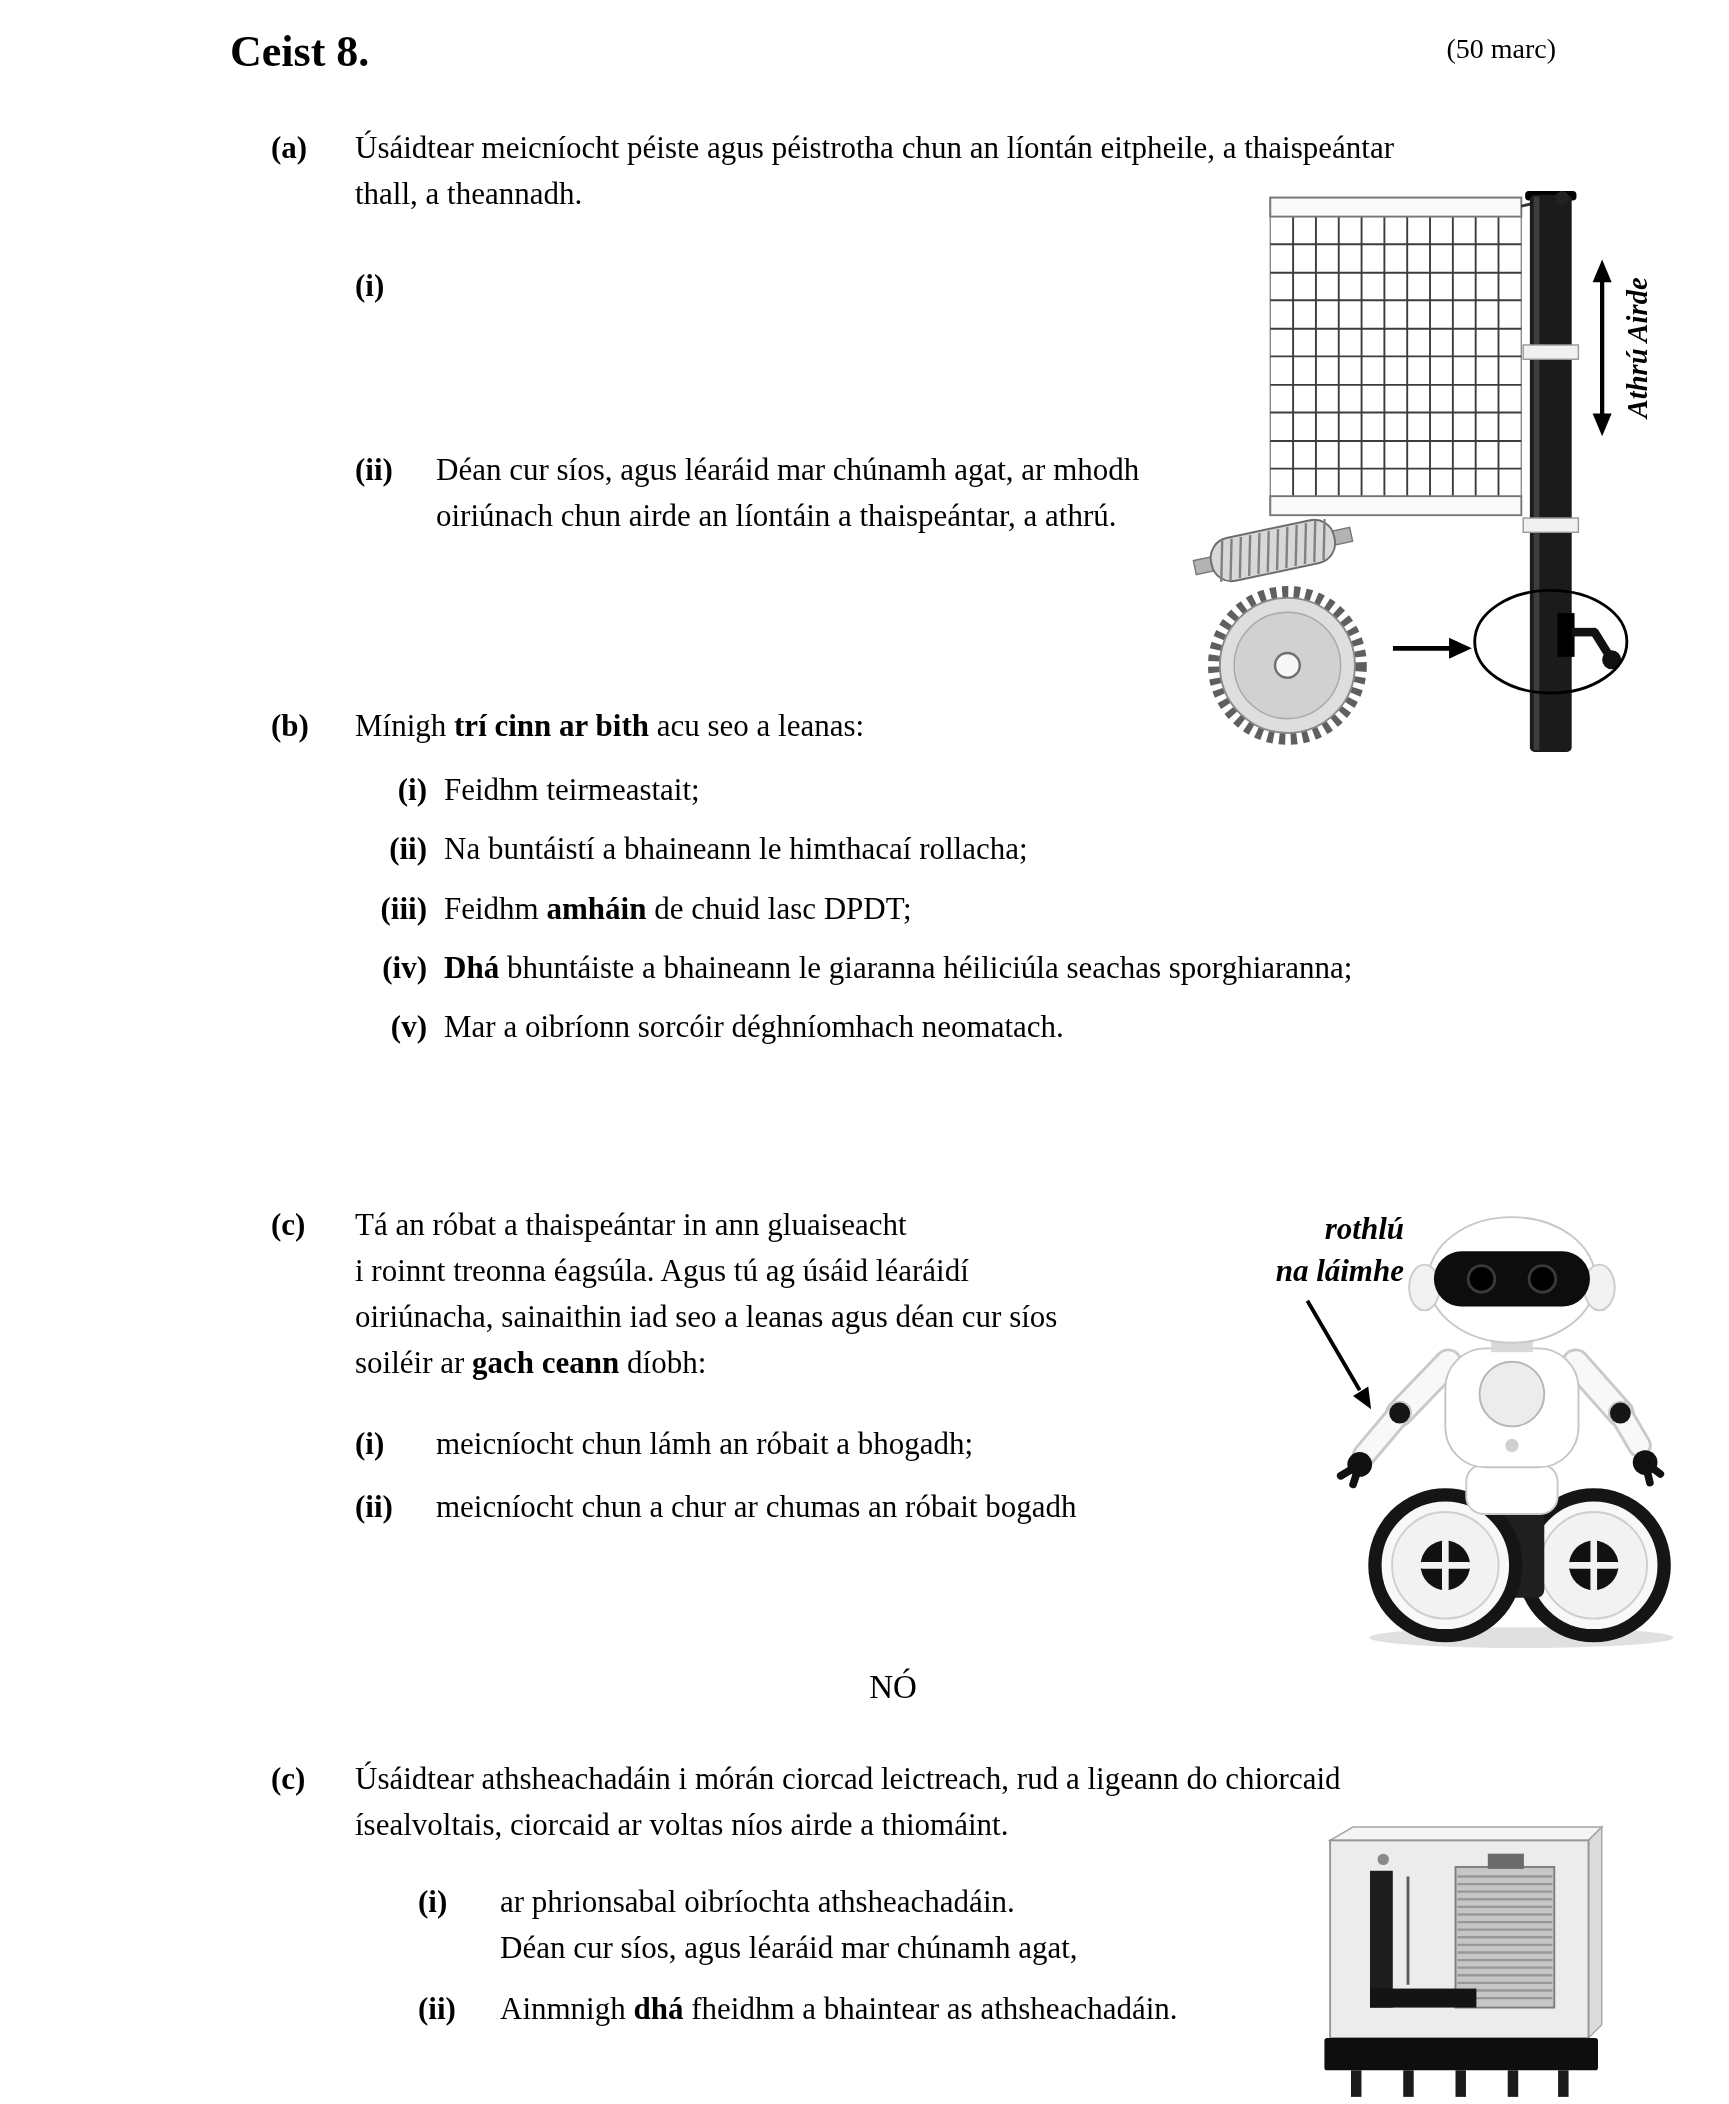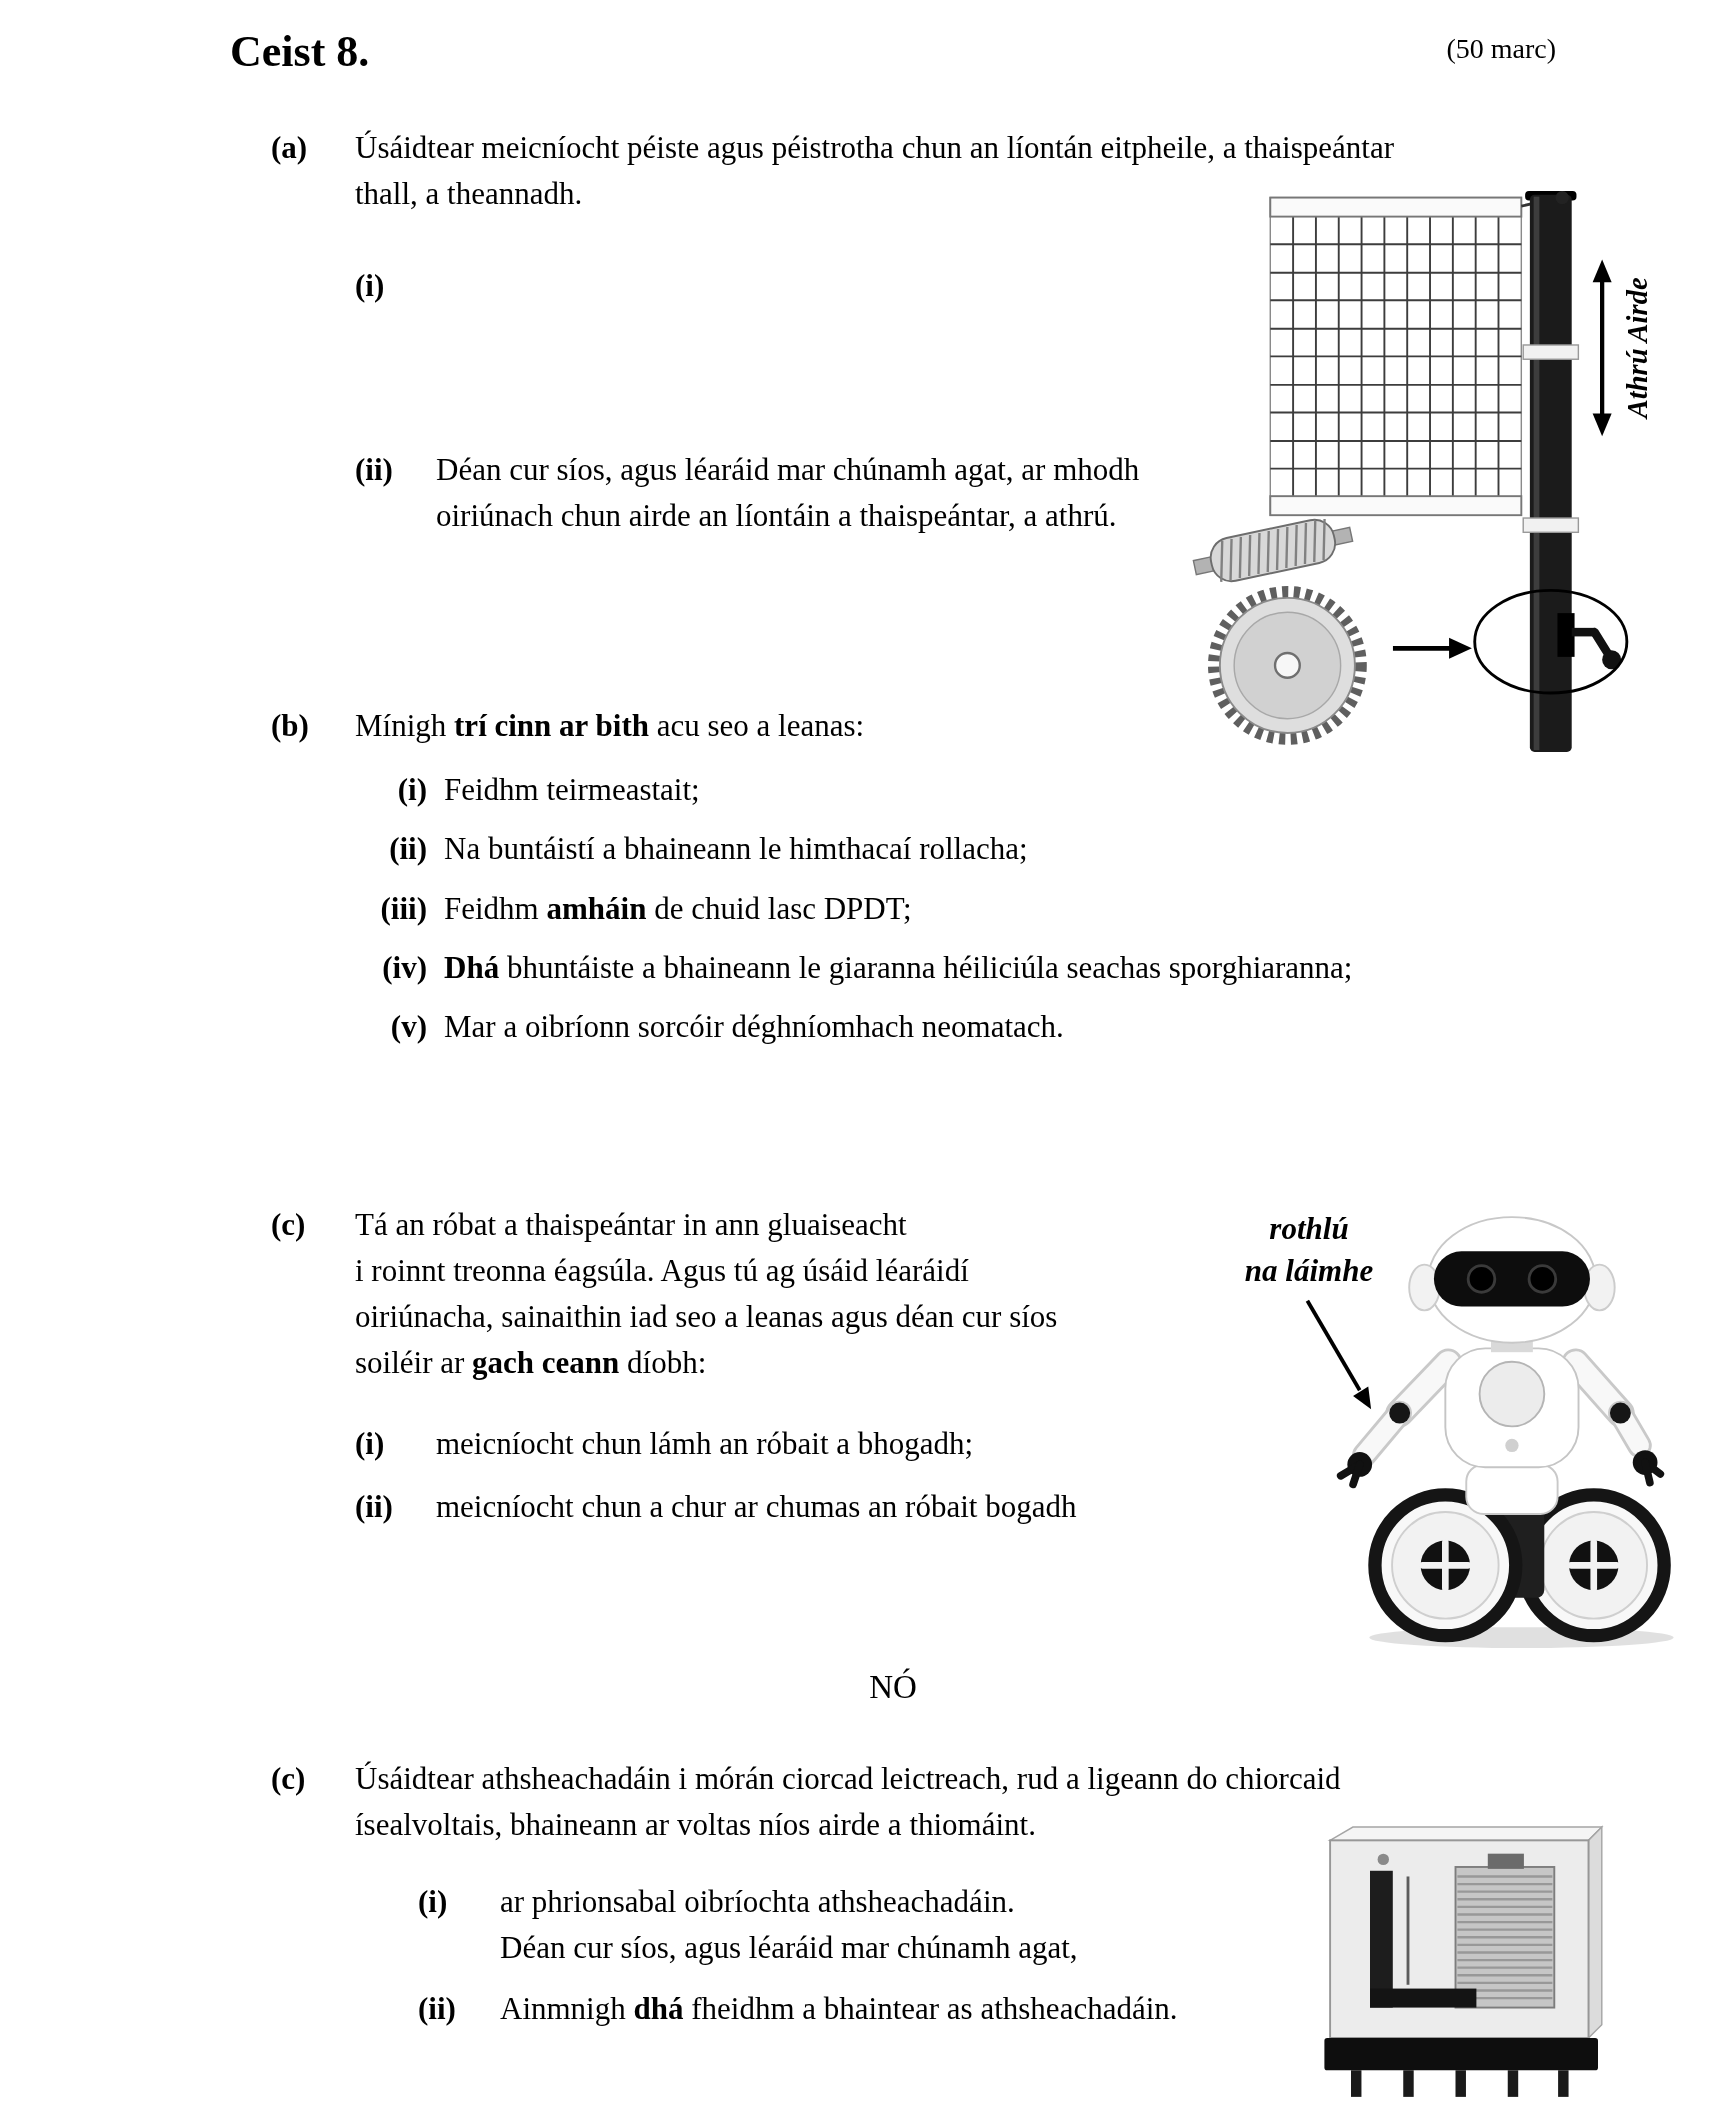--- a/index.html
+++ b/index.html
@@ -11,21 +11,21 @@
   }
   .abs{position:absolute;}
   .row{display:flex;align-items:flex-start;}
   .plabel{flex:0 0 84px;font-weight:bold;}
   .slabel{flex:0 0 81px;font-weight:bold;}
   .slabel2{flex:0 0 82px;font-weight:bold;}
   .ilabel{flex:0 0 72px;text-align:right;margin-right:17px;font-weight:bold;}
   .item-row{display:flex;margin-bottom:13.3px;}
   .header-q{left:230px;top:28.5px;font-weight:bold;font-size:44px;}
   .header-marks{right:173px;top:26px;font-weight:normal;font-size:28px;}
-  .robot-caption{left:1214px;top:1208px;width:190px;text-align:center;
+  .robot-caption{left:1214px;top:1208px;width:190px;text-align:right;
     font-weight:bold;font-style:italic;line-height:42px;}
   .divider{left:230px;top:1664px;width:1326px;text-align:center;
     font-weight:normal;font-size:33px;}
 </style>
 </head>
 <body>
 
 <div class="abs header-q">Ceist 8.</div>
 <div class="abs header-marks">(50 marc)</div>
 
@@ -211,21 +211,21 @@
   <div>rothlú</div>
   <div>na láimhe</div>
 </div>
 
 <div class="abs divider">NÓ</div>
 
 <div class="abs row" style="left:271px;top:1756px;">
   <div class="plabel">(c)</div>
   <div>
     <div>Úsáidtear athsheachadáin i mórán ciorcad leictreach, rud a ligeann do chiorcaid</div>
-    <div>ísealvoltais, bhaineann ar voltas níos airde a thiomáint.</div>
+    <div>ísealvoltais, ciorcaid ar voltas níos airde a thiomáint.</div>
   </div>
 </div>
 
 <div class="abs row" style="left:418px;top:1879px;">
   <div class="slabel2">(i)</div>
   <div>
     <div>ar phrionsabal oibríochta athsheachadáin.</div>
     <div>Déan cur síos, agus léaráid mar chúnamh agat,</div>
   </div>
 </div>

